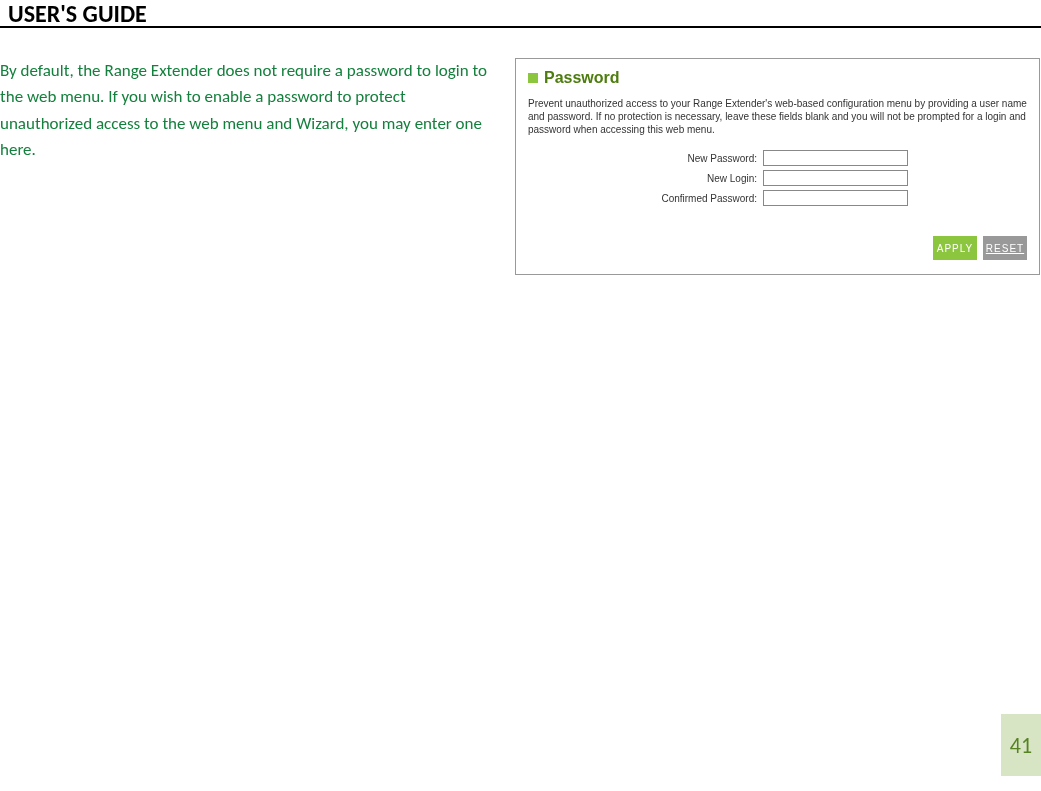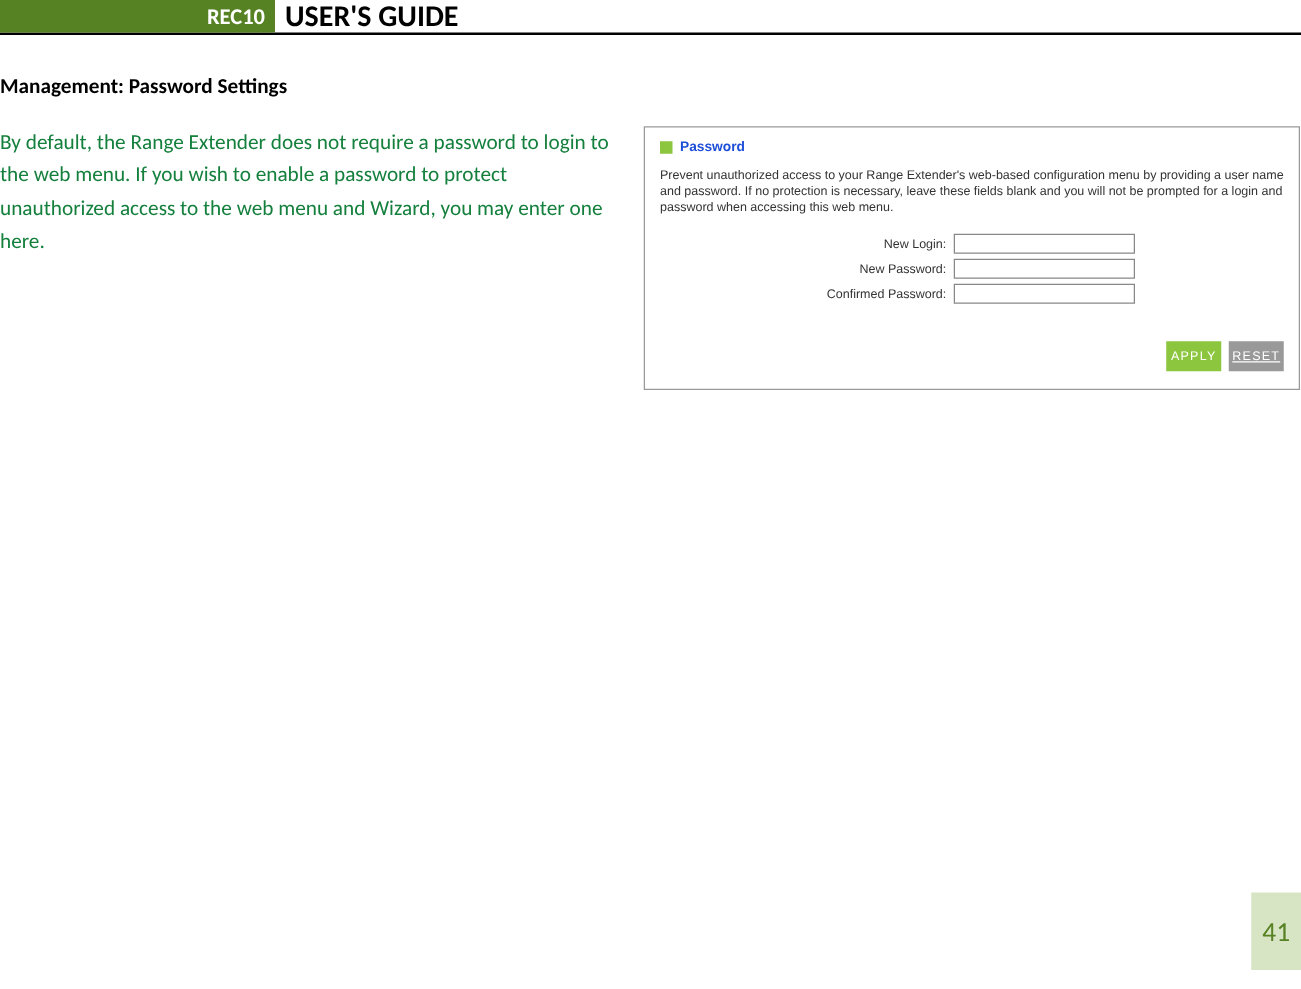--- a/index.html
+++ b/index.html
@@ -72,23 +72,23 @@
       align-items: center;
       gap: 6px;
       margin-bottom: 10px;
     }
     .panel-icon {
       width: 10px;
       height: 10px;
       background: #8cc63f;
     }
     .panel-title {
-      color: #1d4ed8;
+      color: #4d7c0f;
       font-weight: bold;
-      font-size: 11px;
+      font-size: 16px;
       font-family: Arial, sans-serif;
     }
     .panel-desc {
       font-size: 10px;
       color: #333;
       line-height: 1.3;
       margin-bottom: 14px;
       font-family: Arial, sans-serif;
     }
     .form-row {
@@ -148,43 +148,41 @@
       align-items: center;
       justify-content: center;
       font-size: 22px;
       color: #568223;
     }
   </style>
 </head>
 <body>
 
 <div class="header-bar">
-  <div class="header-green">REC10</div>
   <div class="header-white">USER'S GUIDE</div>
 </div>
 
 <div class="content">
-  <div class="section-title">Management: Password Settings</div>
   <div class="two-col">
     <div class="left-col">By default, the Range Extender does not require a password to login to the web menu.  If you wish to enable a password to protect unauthorized access to the web menu and Wizard, you may enter one here.</div>
     <div class="right-col">
       <div class="panel">
         <div class="panel-title-row">
           <div class="panel-icon"></div>
           <div class="panel-title">Password</div>
         </div>
         <div class="panel-desc">Prevent unauthorized access to your Range Extender's web-based configuration menu by providing a user name and password. If no protection is necessary, leave these fields blank and you will not be prompted for a login and password when accessing this web menu.</div>
 
         <div class="form-row">
+          <div class="form-label">New Password:</div>
+          <input class="form-input" type="password" value="" style="">
+        </div>
+        <div class="form-row">
           <div class="form-label">New Login:</div>
           <input class="form-input" value="" style="">
-        </div>
-        <div class="form-row">
-          <div class="form-label">New Password:</div>
-          <input class="form-input" type="password" value="" style="">
         </div>
         <div class="form-row">
           <div class="form-label">Confirmed Password:</div>
           <input class="form-input" type="password" value="" style="">
         </div>
 
         <div class="panel-buttons">
           <button class="btn btn-apply">APPLY</button>
           <button class="btn btn-reset">RESET</button>
         </div>

